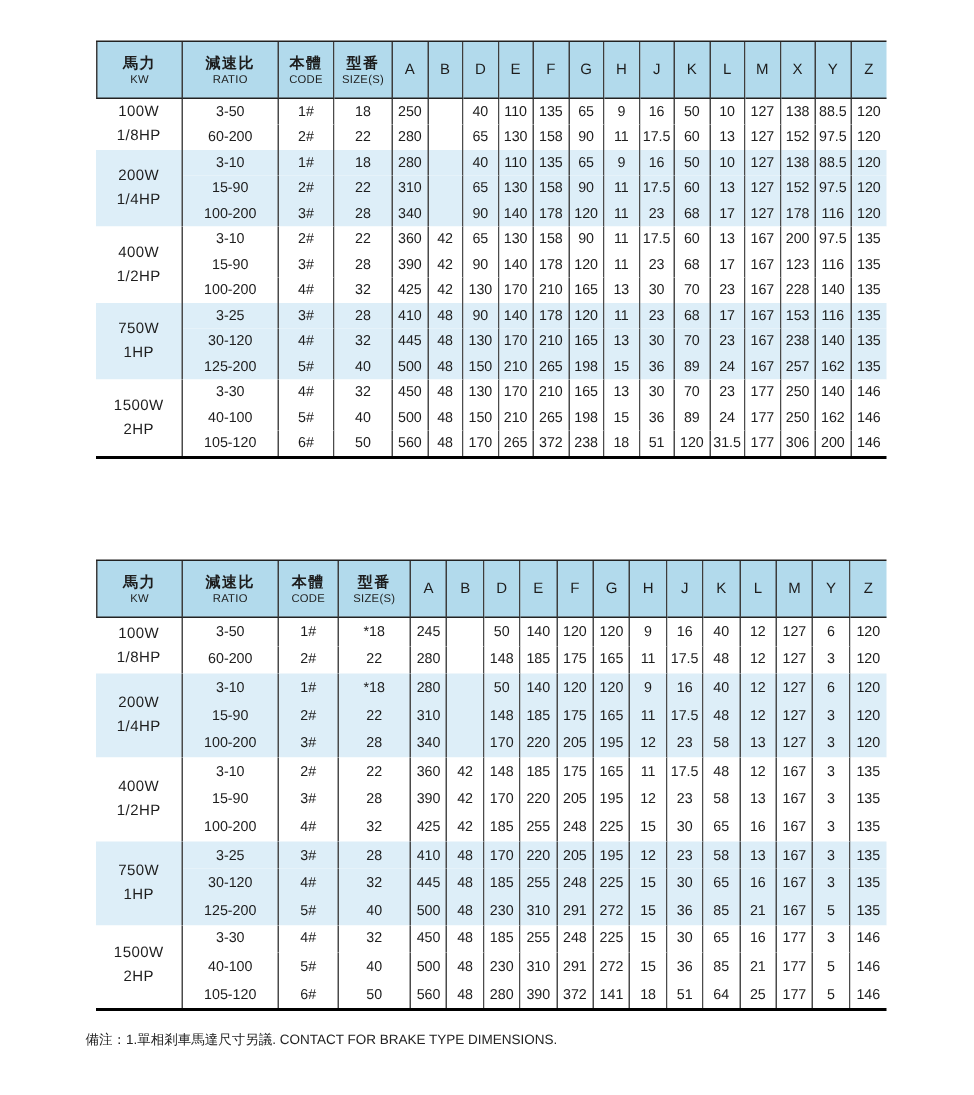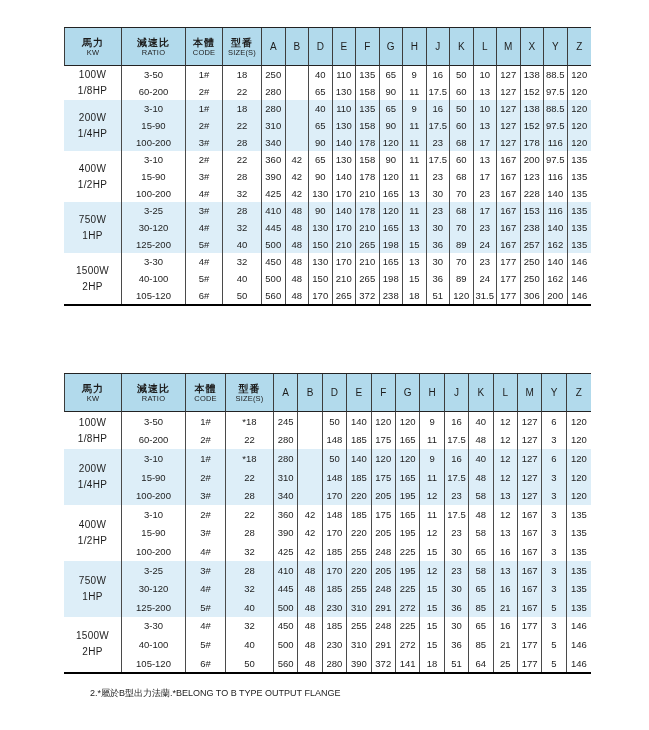--- a/index.html
+++ b/index.html
@@ -714,15 +714,15 @@
           <td>64</td>
           <td>25</td>
           <td>177</td>
           <td>5</td>
           <td>146</td>
         </tr>
       </tbody>
     </table>
 
   <div id="notes">
-    <div class="note-row indent"><span>2.*屬於B型出力法蘭.*BELONG TO B TYPE OUTPUT FLANGE</span></div>
+    <div class="note-row"><span>備注：</span><span>1.單相剎車馬達尺寸另議. CONTACT FOR BRAKE TYPE DIMENSIONS.</span></div>
   </div>
 </div>
 
 </body></html>

